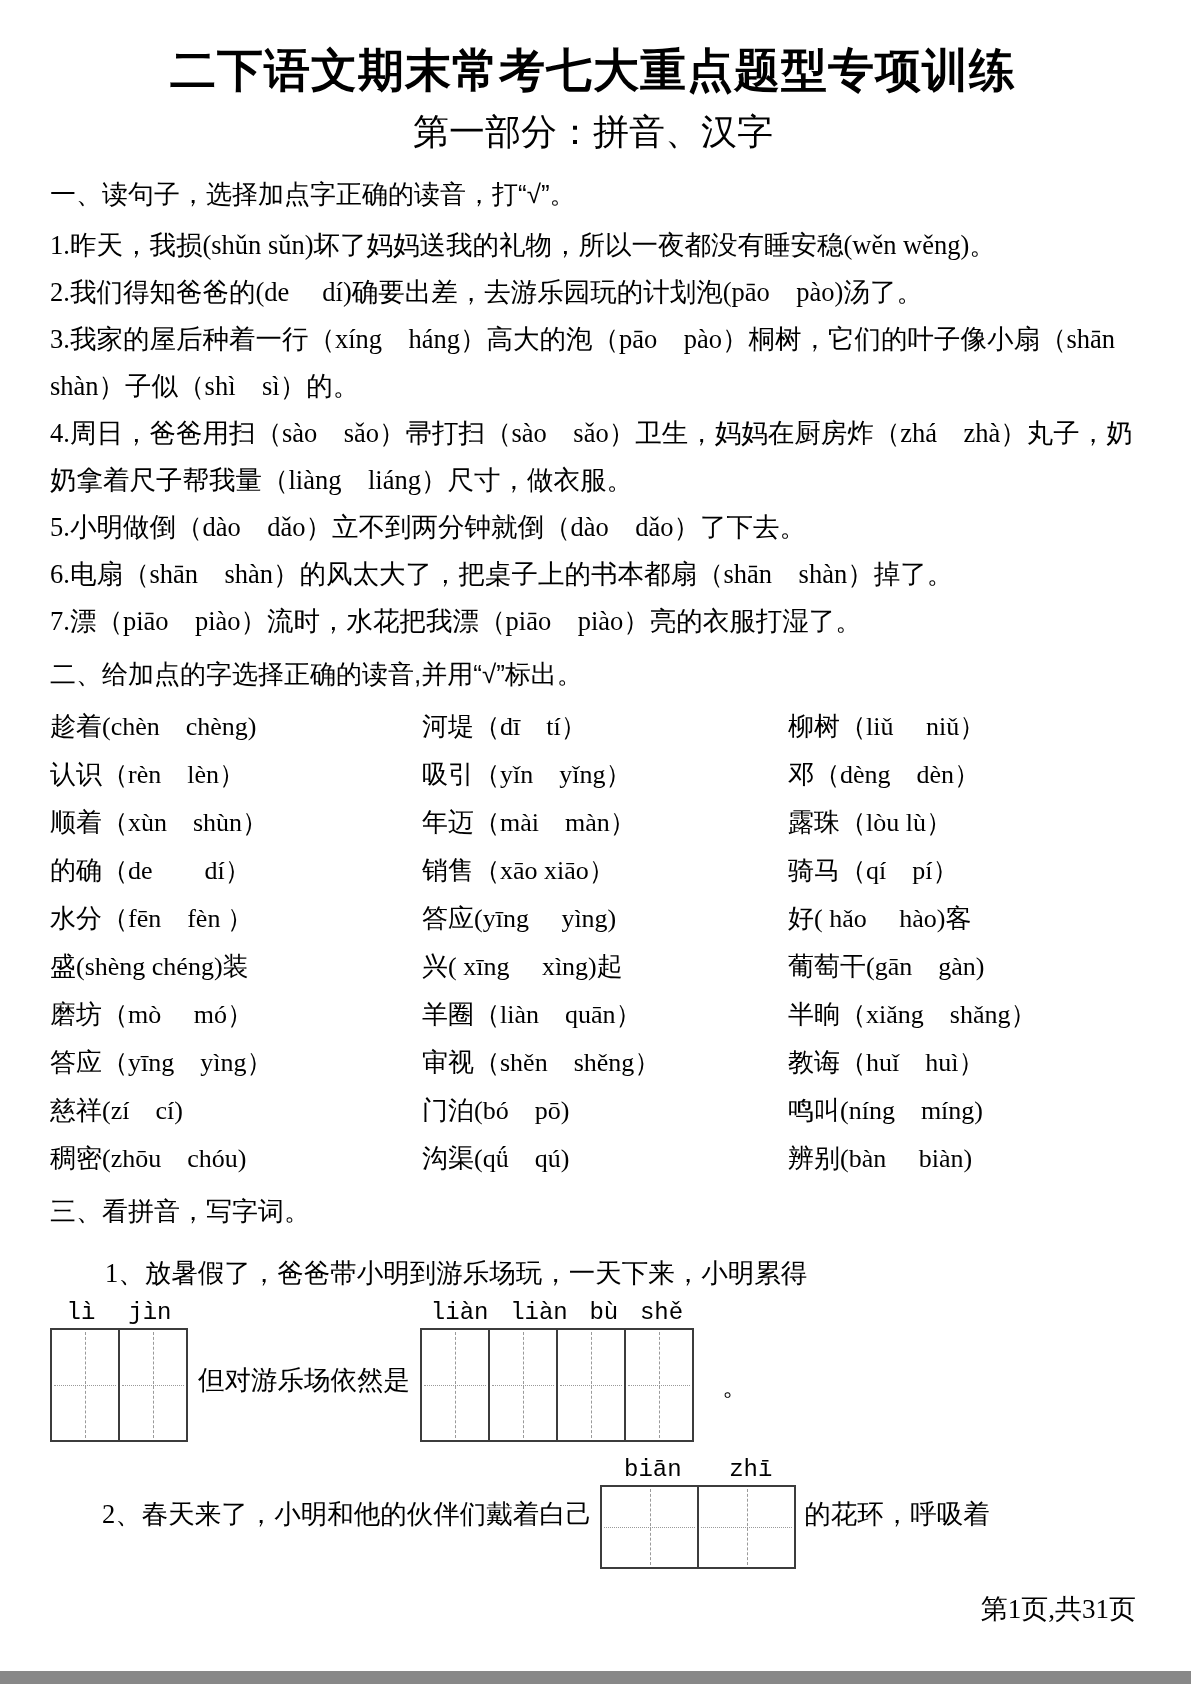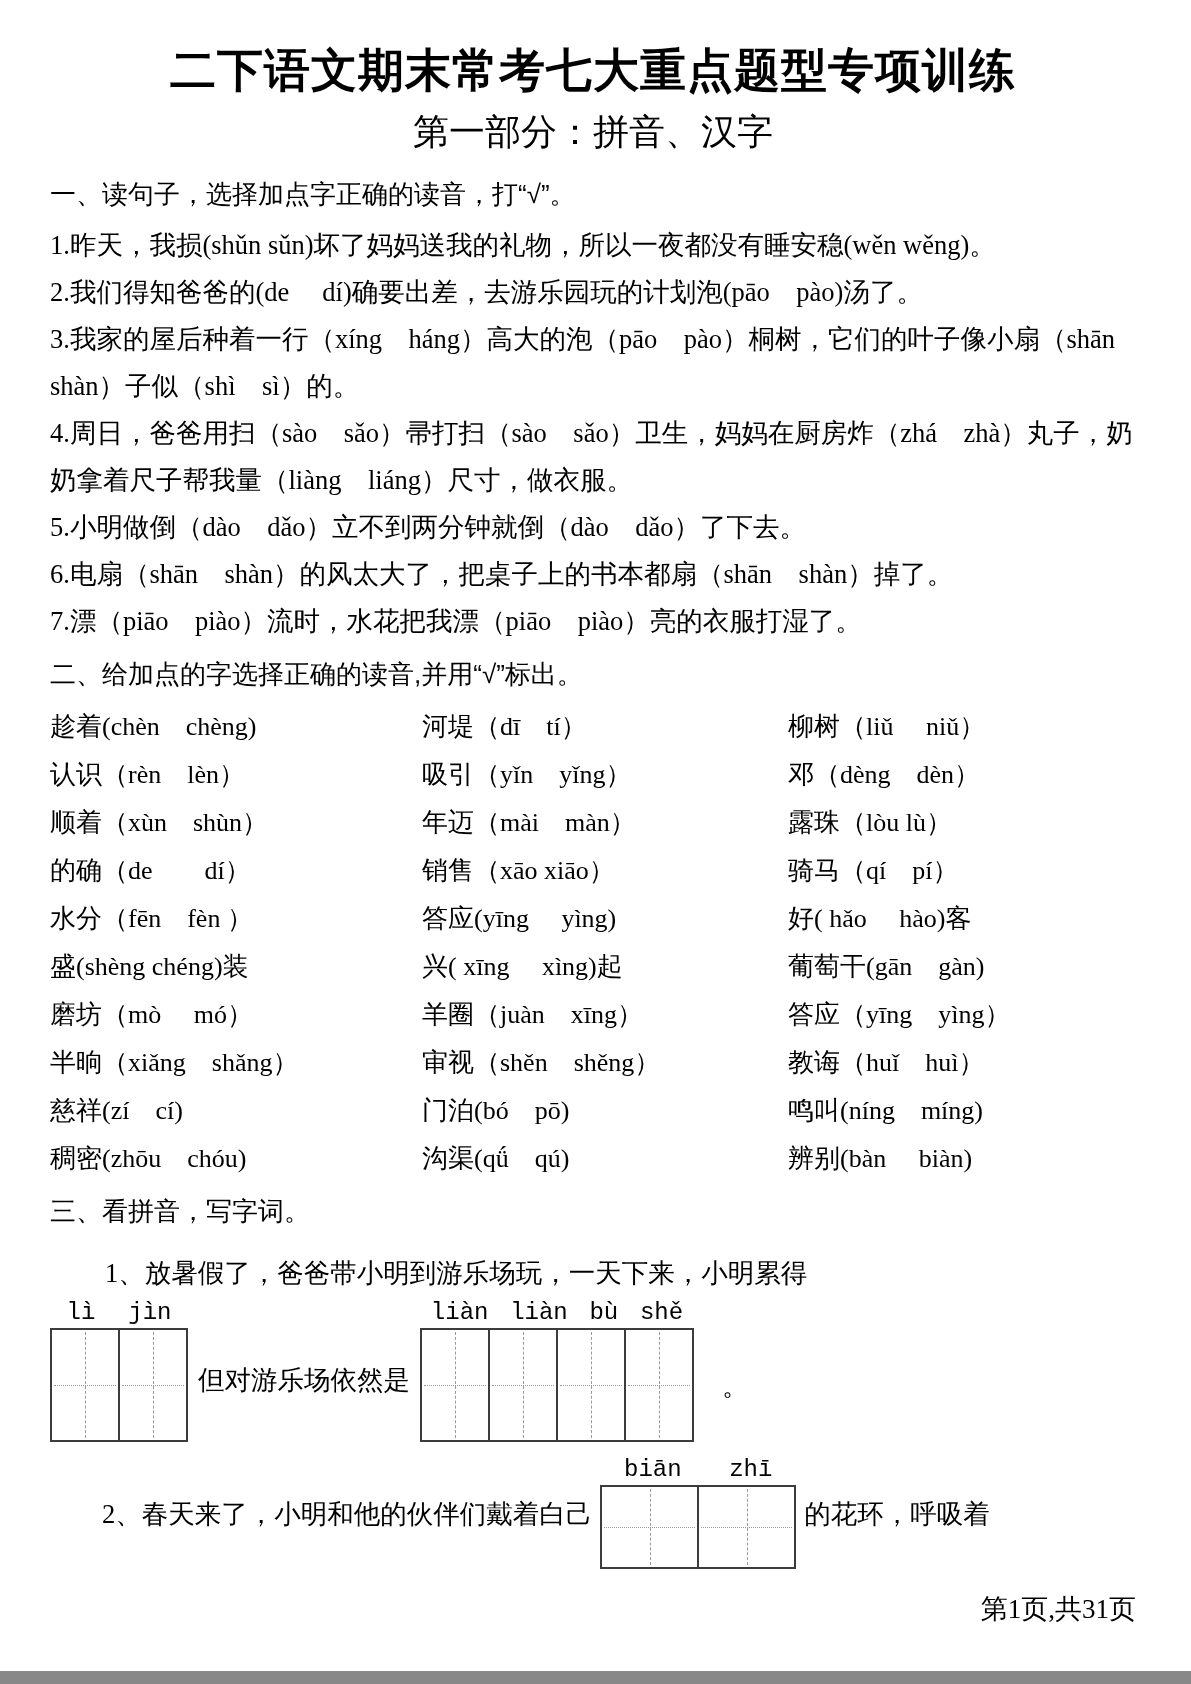--- a/index.html
+++ b/index.html
@@ -98,23 +98,23 @@
         <div class="word-item">的确（de　　dí）</div>
         <div class="word-item">销售（xāo xiāo）</div>
         <div class="word-item">骑马（qí　pí）</div>
         <div class="word-item">水分（fēn　fèn ）</div>
         <div class="word-item">答应(yīng　 yìng)</div>
         <div class="word-item">好( hǎo　 hào)客</div>
         <div class="word-item">盛(shèng chéng)装</div>
         <div class="word-item">兴( xīng　 xìng)起</div>
         <div class="word-item">葡萄干(gān　gàn)</div>
         <div class="word-item">磨坊（mò　 mó）</div>
-        <div class="word-item">羊圈（juàn　xīng）</div>
+        <div class="word-item">羊圈（liàn　quān）</div>
+        <div class="word-item">半晌（xiǎng　shǎng）</div>
         <div class="word-item">答应（yīng　yìng）</div>
-        <div class="word-item">半晌（xiǎng　shǎng）</div>
         <div class="word-item">审视（shěn　shěng）</div>
         <div class="word-item">教诲（huǐ　huì）</div>
         <div class="word-item">慈祥(zí　cí)</div>
         <div class="word-item">门泊(bó　pō)</div>
         <div class="word-item">鸣叫(níng　míng)</div>
         <div class="word-item">稠密(zhōu　chóu)</div>
         <div class="word-item">沟渠(qǘ　qú)</div>
         <div class="word-item">辨别(bàn　 biàn)</div>
       </div>
   </section>

